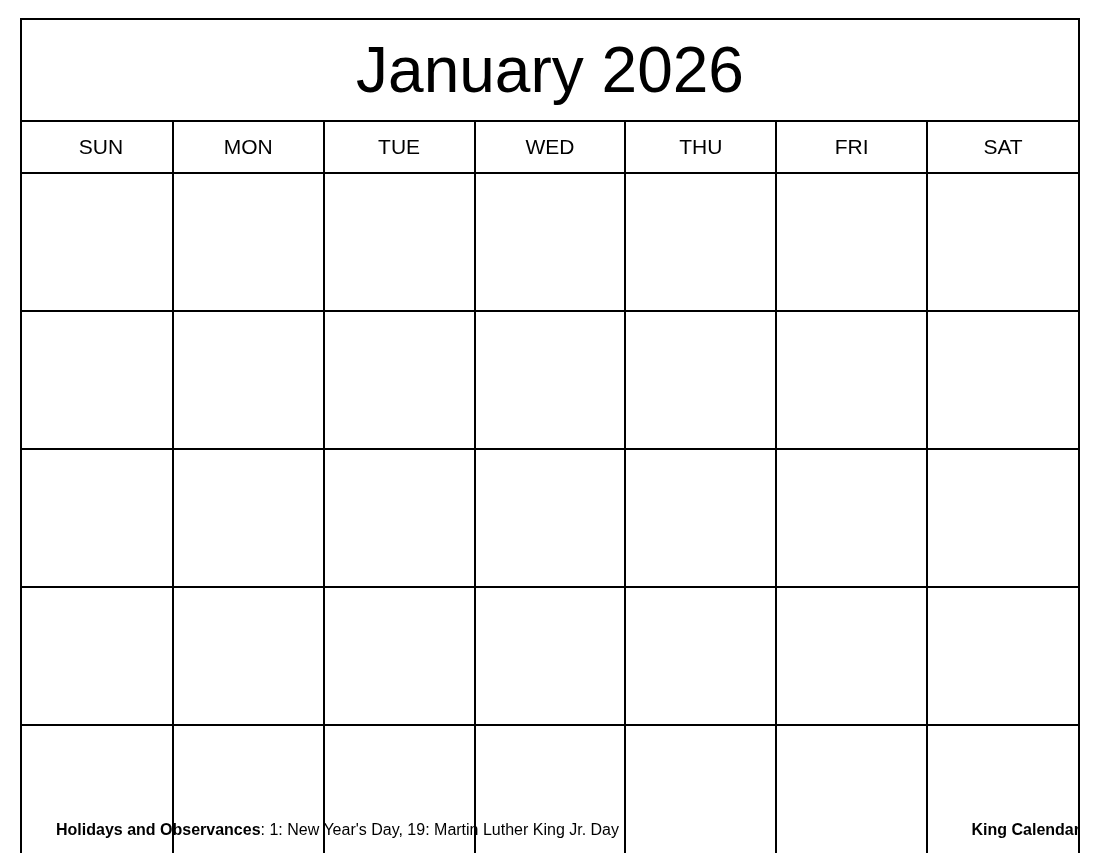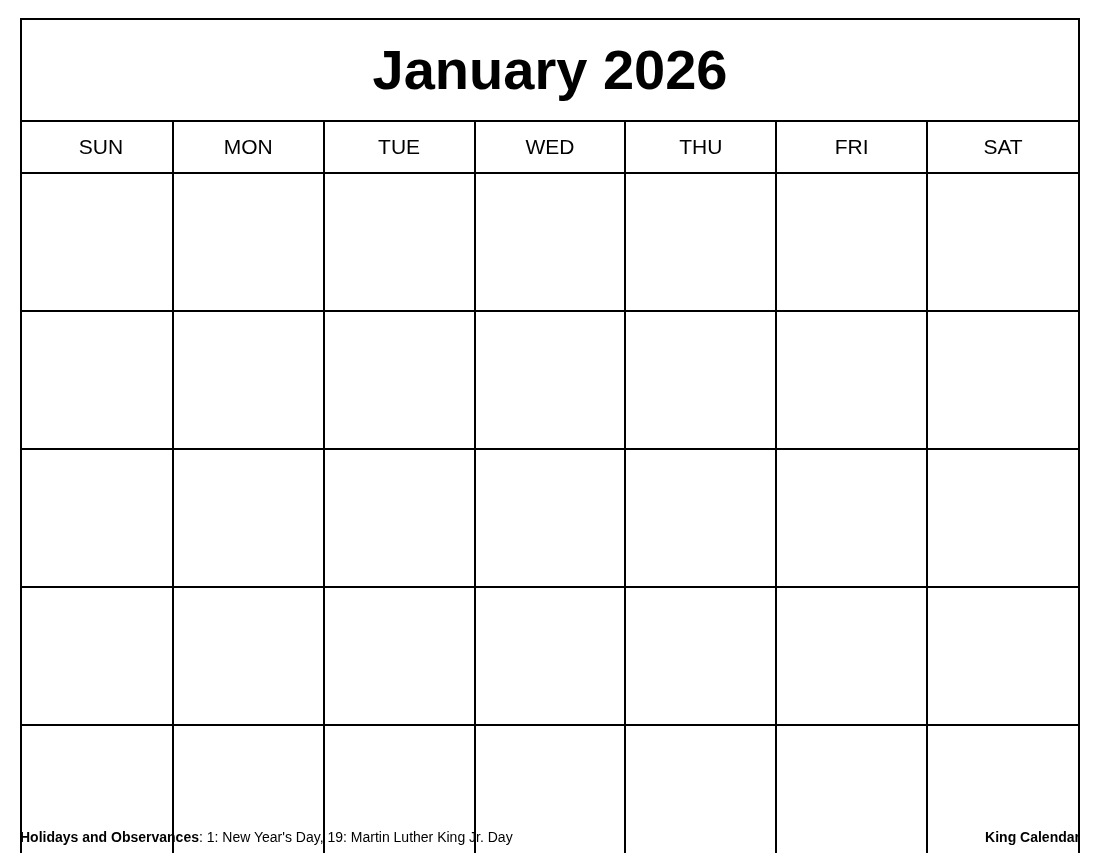--- a/index.html
+++ b/index.html
@@ -29,22 +29,22 @@
     box-sizing: border-box;
   }
   .title-row {
     border-bottom: 2px solid #000000;
     height: 100px;
     display: flex;
     align-items: center;
     justify-content: center;
   }
   .month-title {
-    font-size: 56px;
-    font-weight: bold;
+    font-size: 64px;
+    font-weight: normal;
     letter-spacing: 0px;
     line-height: 1;
     text-align: center;
     white-space: nowrap;
   }
   table.cal {
     border-collapse: collapse;
     width: 100%;
     table-layout: fixed;
   }
@@ -83,23 +83,24 @@
     font-size: 20px;
     line-height: 1;
   }
   .footer {
     position: absolute;
     left: 20px;
     right: 20px;
     bottom: 8px;
     height: 24px;
     display: flex;
-    align-items: flex-end;
+    align-items: flex-start;
     justify-content: space-between;
-    font-size: 14px;
+    font-size: 16px;
+    padding-left: 36px;
   }
   .footer-left {
     white-space: nowrap;
   }
   .footer-left b {
     font-weight: bold;
   }
   .footer-right {
     font-weight: bold;
     white-space: nowrap;

